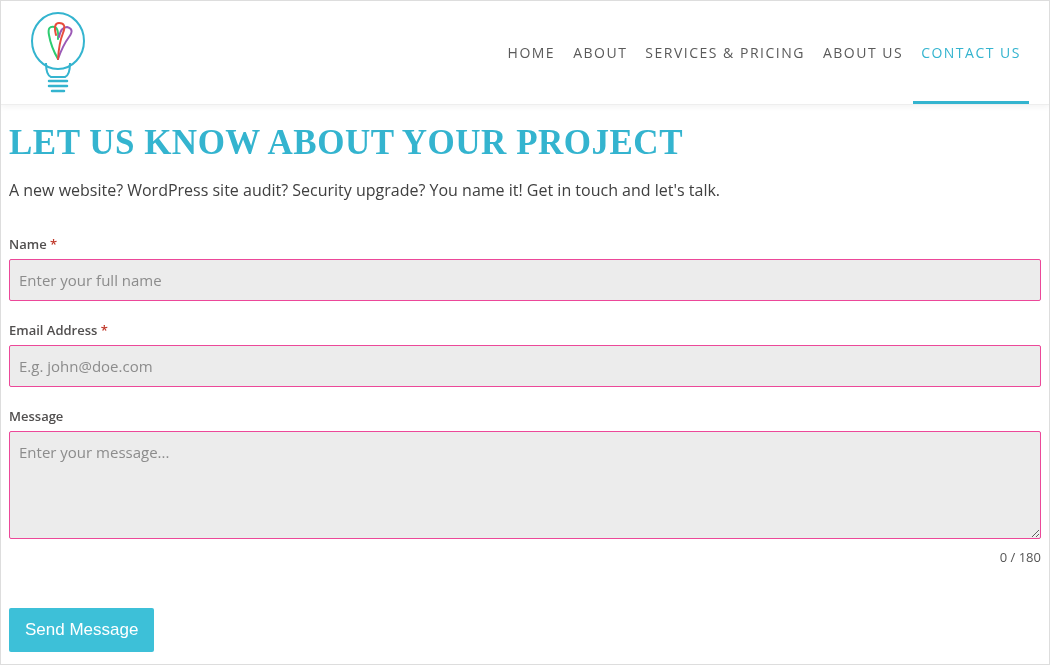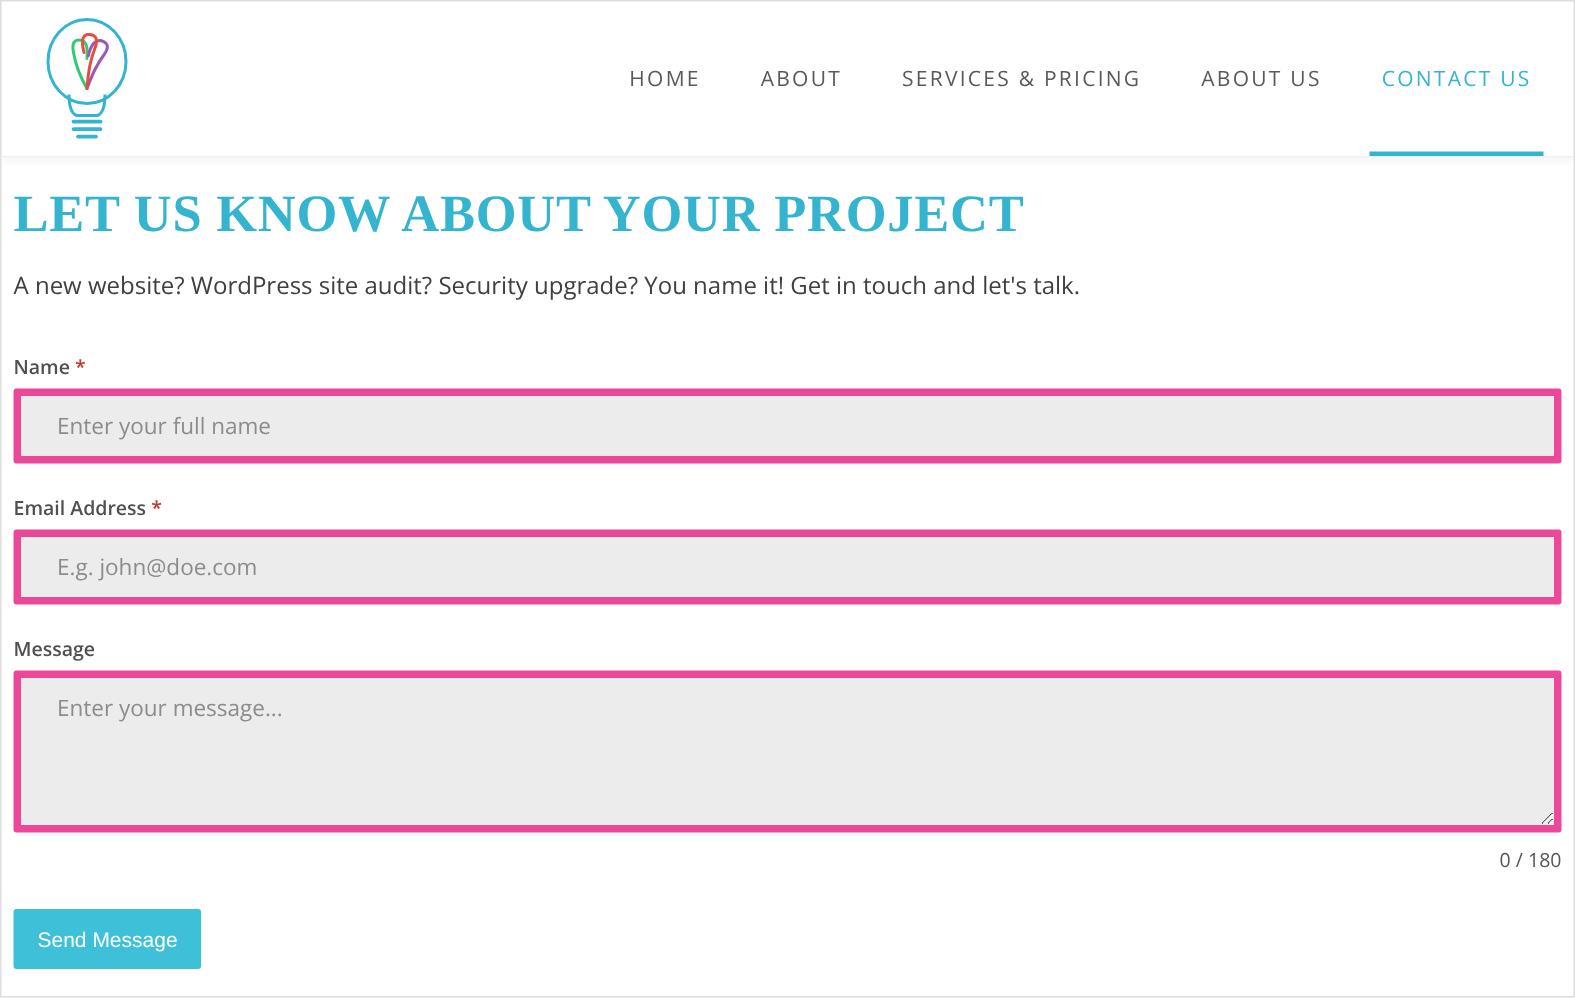--- a/index.html
+++ b/index.html
@@ -37,21 +37,21 @@
     margin-bottom: -2px;
   }
   .logo-sub {
     font-size: 20px;
     color: #6f6f6f;
     letter-spacing: 0.5px;
     margin-left: 6px;
   }
   .nav {
     display: flex;
-    gap: 40px;
+    gap: 18px;
     align-items: center;
   }
   .nav a {
     text-decoration: none;
     color: #5a5a5a;
     font-size: 14px;
     letter-spacing: 1.5px;
     padding: 34px 0;
     position: relative;
     cursor: pointer;
@@ -89,22 +89,22 @@
     font-size: 13px;
     color: #514f4f;
     font-weight: 600;
     margin-bottom: 6px;
     display: block;
   }
   .required { color: #c0392b; }
   .text-input, .textarea-input {
     width: 100%;
     background: #ececec;
-    border: 5px solid #ec4899;
-    padding: 10px 24px;
+    border: 1px solid #ec4899;
+    padding: 10px 9px;
     font-size: 15px;
     color: #333;
     font-family: inherit;
     border-radius: 2px;
   }
   .text-input::placeholder, .textarea-input::placeholder {
     color: #8c8c8c;
   }
   .textarea-input {
     height: 108px;
@@ -114,23 +114,23 @@
     text-align: right;
     font-size: 13px;
     color: #555;
     margin-top: 4px;
   }
   .submit-btn {
     background: #3dc0d8;
     color: #fff;
     border: none;
     padding: 12px 16px;
-    font-size: 14px;
+    font-size: 17px;
     cursor: pointer;
-    margin-top: 20px;
+    margin-top: 38px;
     margin-bottom: 26px;
     border-radius: 2px;
   }
 </style>
 </head>
 <body>
 
 <div class="header">
   <div class="logo">
     <svg width="58" height="84" viewBox="0 0 58 84">

